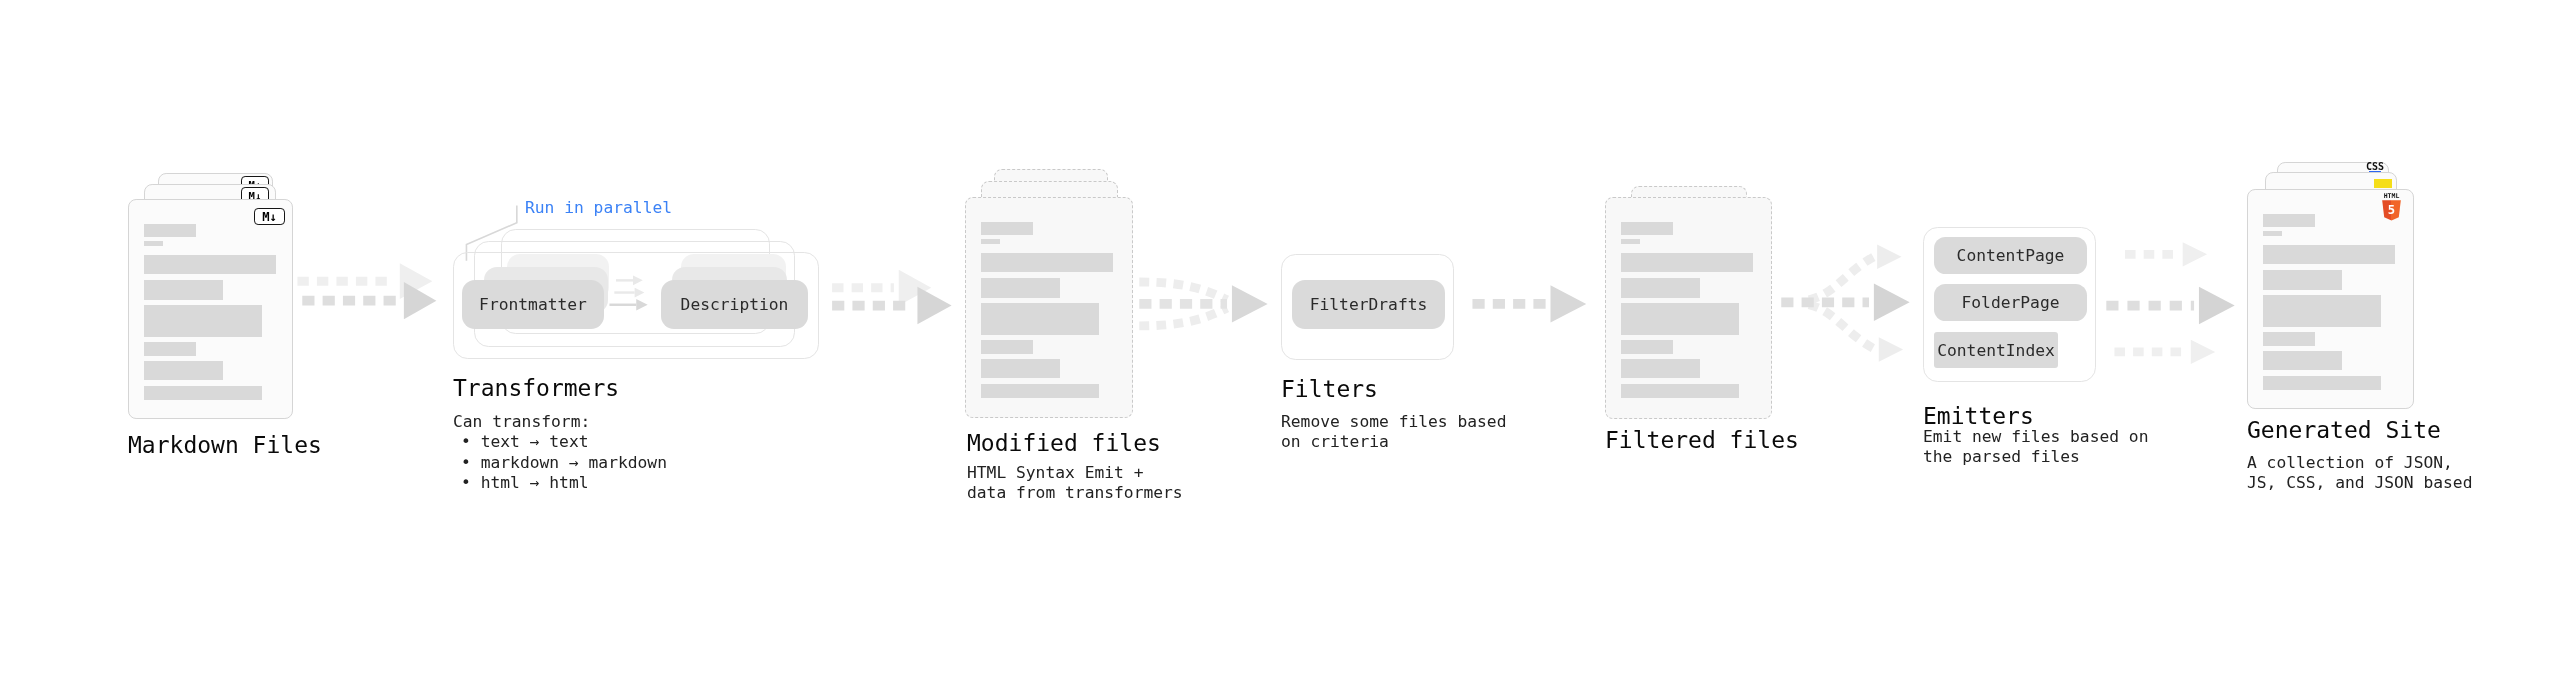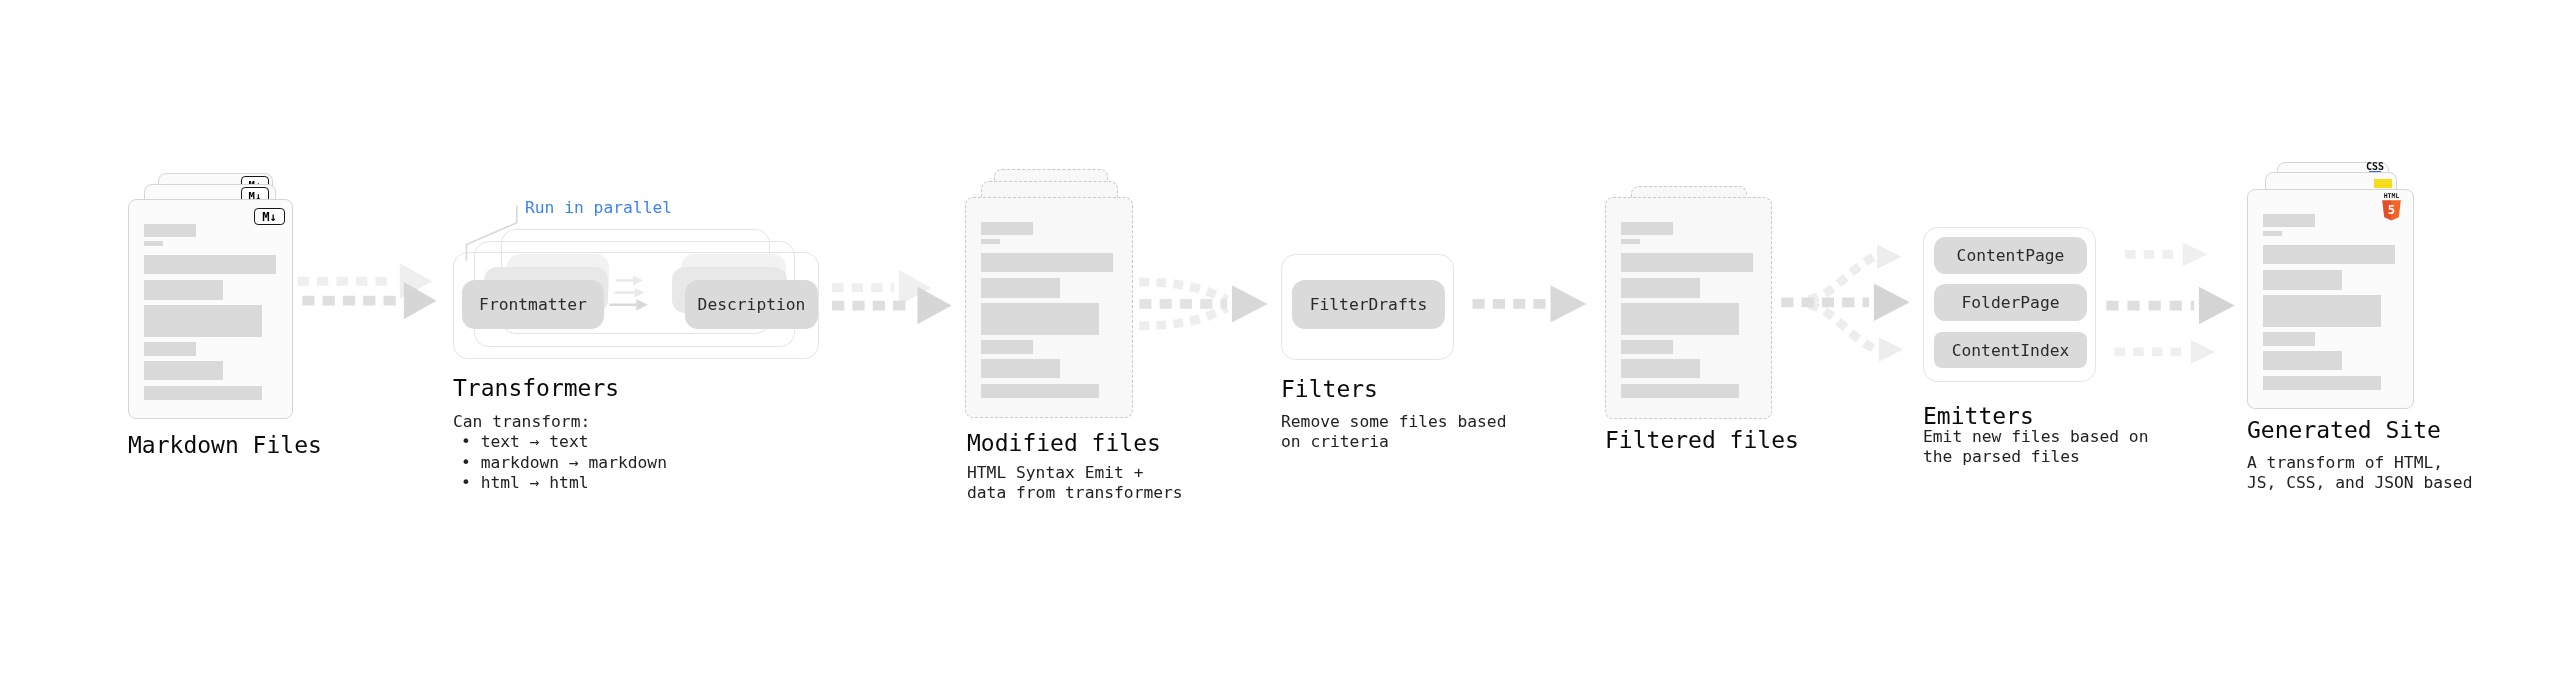--- a/index.html
+++ b/index.html
@@ -124,21 +124,21 @@
     <div class="container" style="left:501px;top:229px;width:269px;height:105px;"></div>
     <div class="container" style="left:474px;top:241px;width:321px;height:106px;"></div>
     <div class="container" style="left:453px;top:252px;width:366px;height:107px;"></div>
 
     <div class="ghost" style="left:507px;top:254px;width:102px;height:46px;background:#f2f2f2;"></div>
     <div class="ghost" style="left:484px;top:267px;width:124px;height:46px;background:#e8e8e8;"></div>
     <div class="gbox" style="left:462px;top:280px;width:142px;height:49px;">Frontmatter</div>
 
     <div class="ghost" style="left:681px;top:254px;width:105px;height:46px;background:#f2f2f2;"></div>
     <div class="ghost" style="left:672px;top:267px;width:115px;height:46px;background:#e8e8e8;"></div>
-    <div class="gbox" style="left:661px;top:280px;width:133px;height:49px;margin-left:24px;">Description</div>
+    <div class="gbox" style="left:661px;top:280px;width:147px;height:49px;">Description</div>
   </div>
   <div class="t-title" style="left:453px;top:375px;">Transformers</div>
   <div class="t-desc" style="left:453px;top:412px;">
     <div>Can transform:</div>
     <div class="indent">• text → text</div>
     <div class="indent">• markdown → markdown</div>
     <div class="indent">• html → html</div>
   </div>
 
   <div>
@@ -180,21 +180,21 @@
         <i></i>
         <i></i>
         <i></i>
     </div>
   </div>
   <div class="t-title" style="left:1605px;top:427px;">Filtered files</div>
 
   <div class="container" style="left:1923px;top:227px;width:173px;height:155px;background:#ffffff;"></div>
   <div class="gbox" style="left:1934px;top:237px;width:153px;height:37px;border-radius:11.4px;">ContentPage</div>
   <div class="gbox" style="left:1934px;top:284px;width:153px;height:37px;border-radius:11.4px;">FolderPage</div>
-  <div class="gbox" style="left:1934px;top:332px;width:153px;height:36px;border-radius:8px;">ContentIndex</div>
+  <div class="gbox" style="left:1934px;top:332px;width:124px;height:36px;border-radius:3px;">ContentIndex</div>
   <div class="t-title" style="left:1923px;top:391px;margin-top:12px;">Emitters</div>
   <div class="t-desc" style="left:1923px;top:427px;">
     <div>Emit new files based on</div>
     <div>the parsed files</div>
   </div>
 
   <div>
     <div class="doc" style="left:2277px;top:162px;width:112px;height:57px;"></div>
     <div class="cssbadge" style="left:2366px;top:164px;">
       <span class="cssword">CSS</span>
@@ -212,18 +212,18 @@
         <i></i>
         <i></i>
     </div>
     <div class="h5badge" style="left:2380px;top:193px;width:23px;">
       <span class="h5word">HTML</span>
       <span class="h5shield">5</span>
     </div>
   </div>
   <div class="t-title" style="left:2247px;top:417px;">Generated Site</div>
   <div class="t-desc" style="left:2247px;top:453px;">
-    <div>A transform of HTML,</div>
+    <div>A collection of JSON,</div>
     <div>JS, CSS, and JSON based</div>
   </div>
 
 </div>
 
 
 </body></html>

